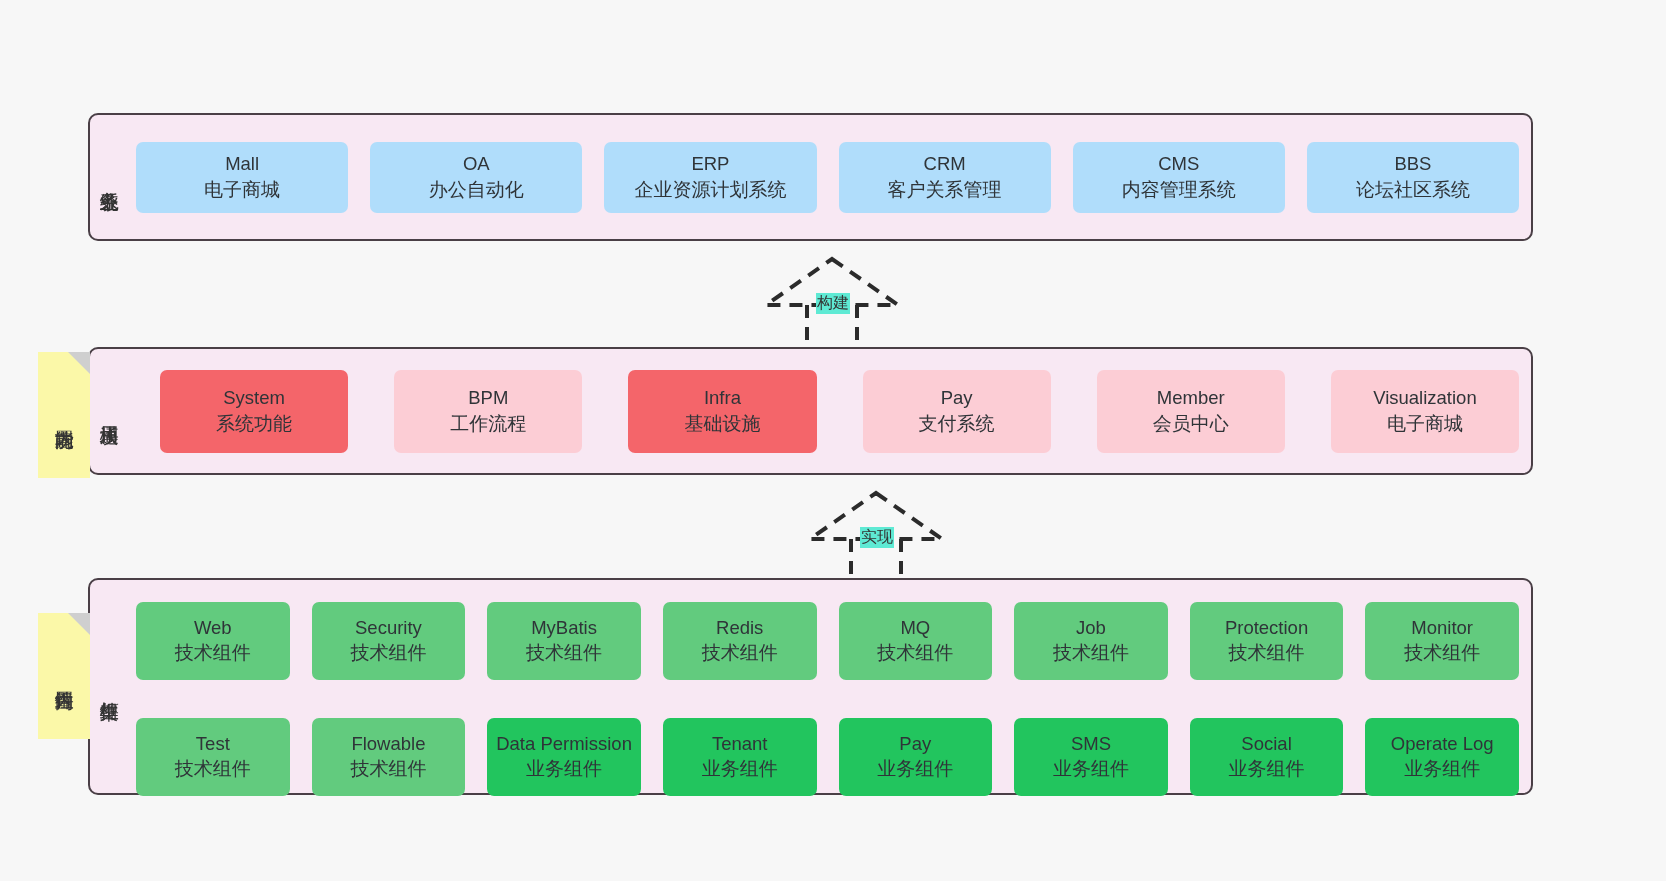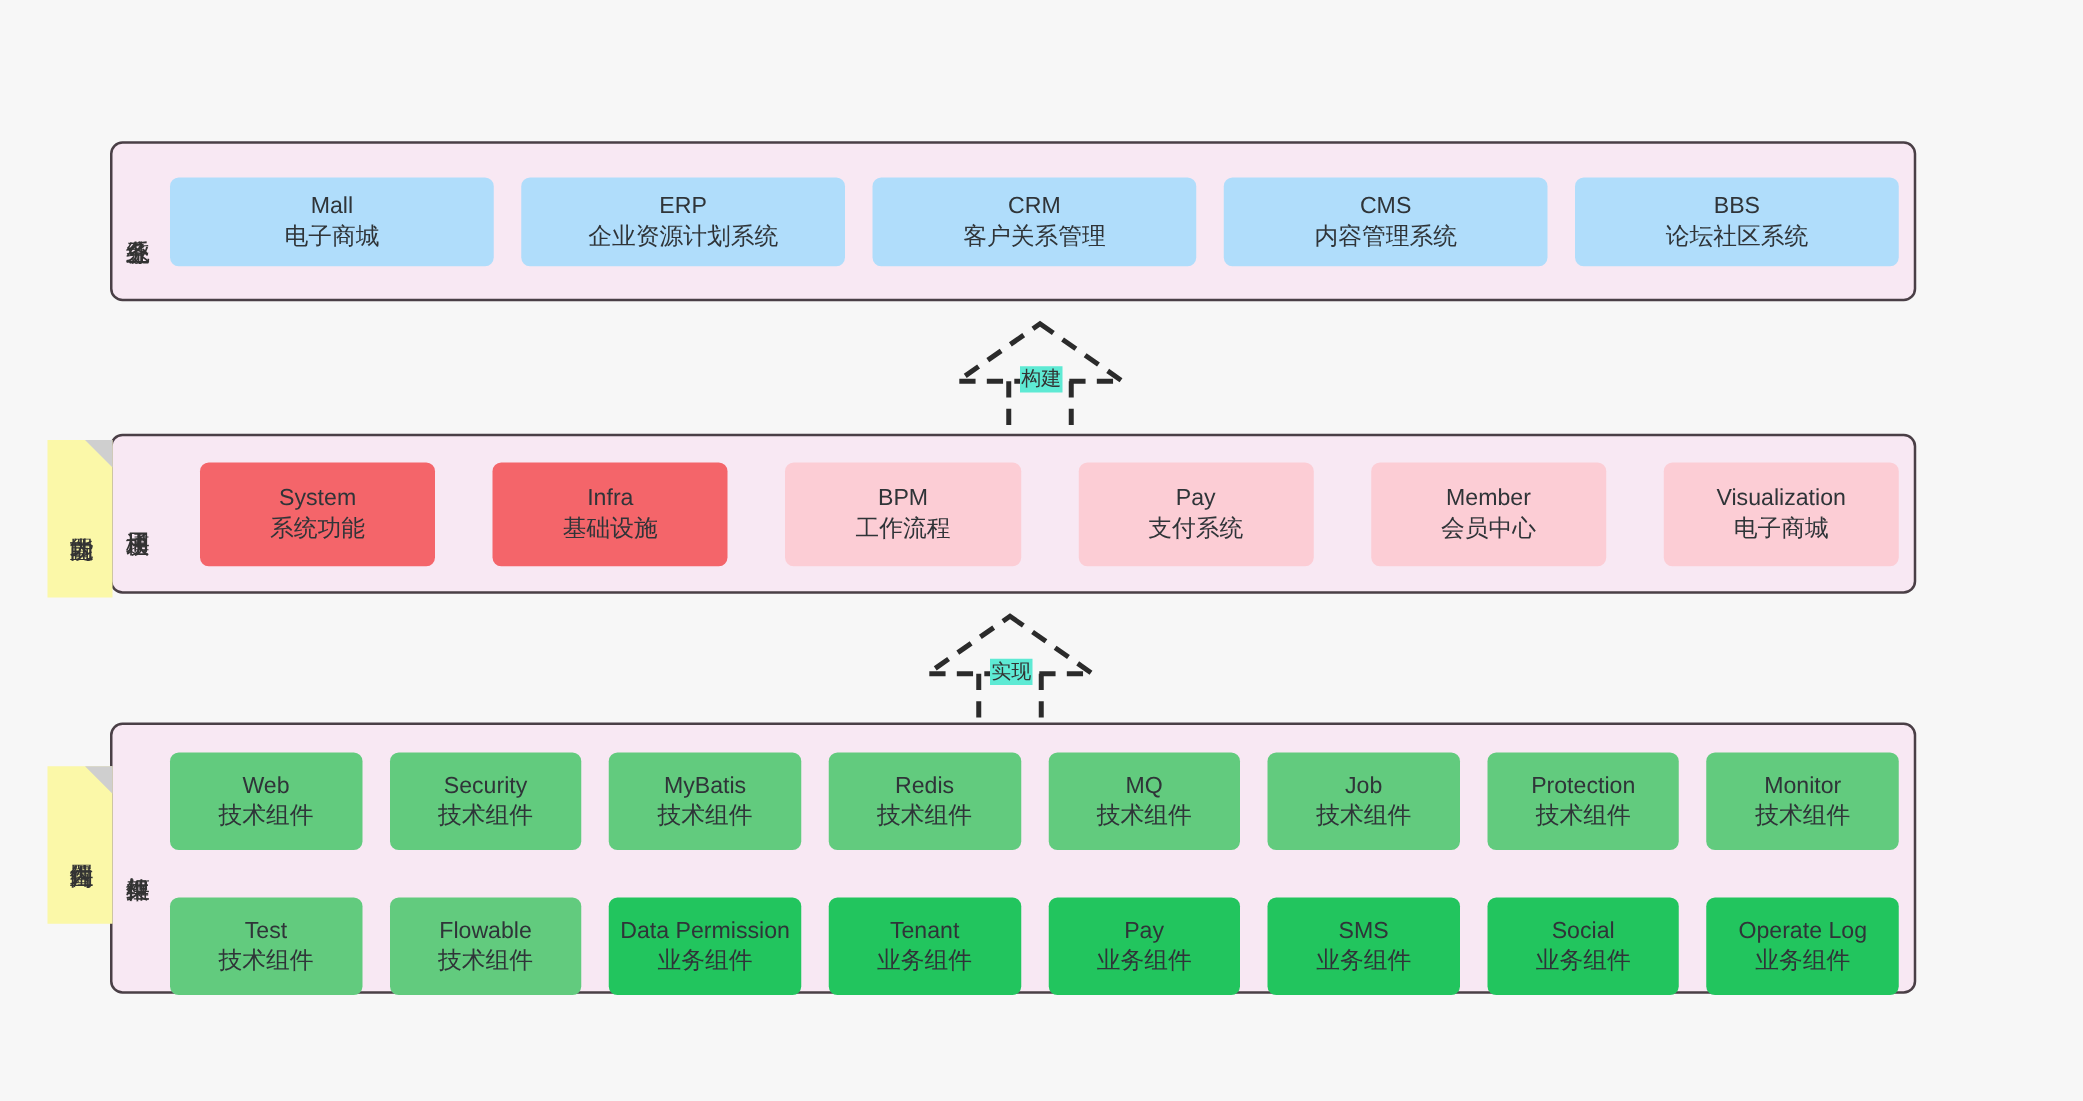--- a/index.html
+++ b/index.html
@@ -132,35 +132,39 @@
   .arrow-label {
     position: absolute;
     font-size: 16px;
     color: #333333;
     white-space: nowrap;
     background: #5eead4;
     padding: 0 1px;
   }
   #arrow-build { left: 752px; top: 253px; width: 160px; height: 95px; }
   #arrow-build .arrow-label { left: 64px; top: 40px; }
-  #arrow-impl  { left: 728px; top: 487px; width: 160px; height: 95px; }
+  #arrow-impl  { left: 796px; top: 487px; width: 160px; height: 95px; }
   #arrow-impl  .arrow-label { left: 64px; top: 40px; }
 </style>
 </head>
 <body>
 
 <div id="canvas">
 
   <div class="layer" id="layer-business">
     <div class="layer-title">业务系统</div>
     <div class="layer-body">
       <div class="row">
         <div class="box blue">
           <span class="ln ln1">Mall</span>
           <span class="ln ln2">电子商城</span>
+        </div>
+        <div class="box blue">
+          <span class="ln ln1">OA</span>
+          <span class="ln ln2">办公自动化</span>
         </div>
         <div class="box blue">
           <span class="ln ln1">ERP</span>
           <span class="ln ln2">企业资源计划系统</span>
         </div>
         <div class="box blue">
           <span class="ln ln1">CRM</span>
           <span class="ln ln2">客户关系管理</span>
         </div>
         <div class="box blue">
@@ -189,27 +193,27 @@
   </div>
 
   <div class="layer" id="layer-modules">
     <div class="layer-title">通用模块</div>
     <div class="layer-body">
       <div class="row">
         <div class="box red">
           <span class="ln ln1">System</span>
           <span class="ln ln2">系统功能</span>
         </div>
+        <div class="box pink">
+          <span class="ln ln1">BPM</span>
+          <span class="ln ln2">工作流程</span>
+        </div>
         <div class="box red">
           <span class="ln ln1">Infra</span>
           <span class="ln ln2">基础设施</span>
-        </div>
-        <div class="box pink">
-          <span class="ln ln1">BPM</span>
-          <span class="ln ln2">工作流程</span>
         </div>
         <div class="box pink">
           <span class="ln ln1">Pay</span>
           <span class="ln ln2">支付系统</span>
         </div>
         <div class="box pink">
           <span class="ln ln1">Member</span>
           <span class="ln ln2">会员中心</span>
         </div>
         <div class="box pink">

